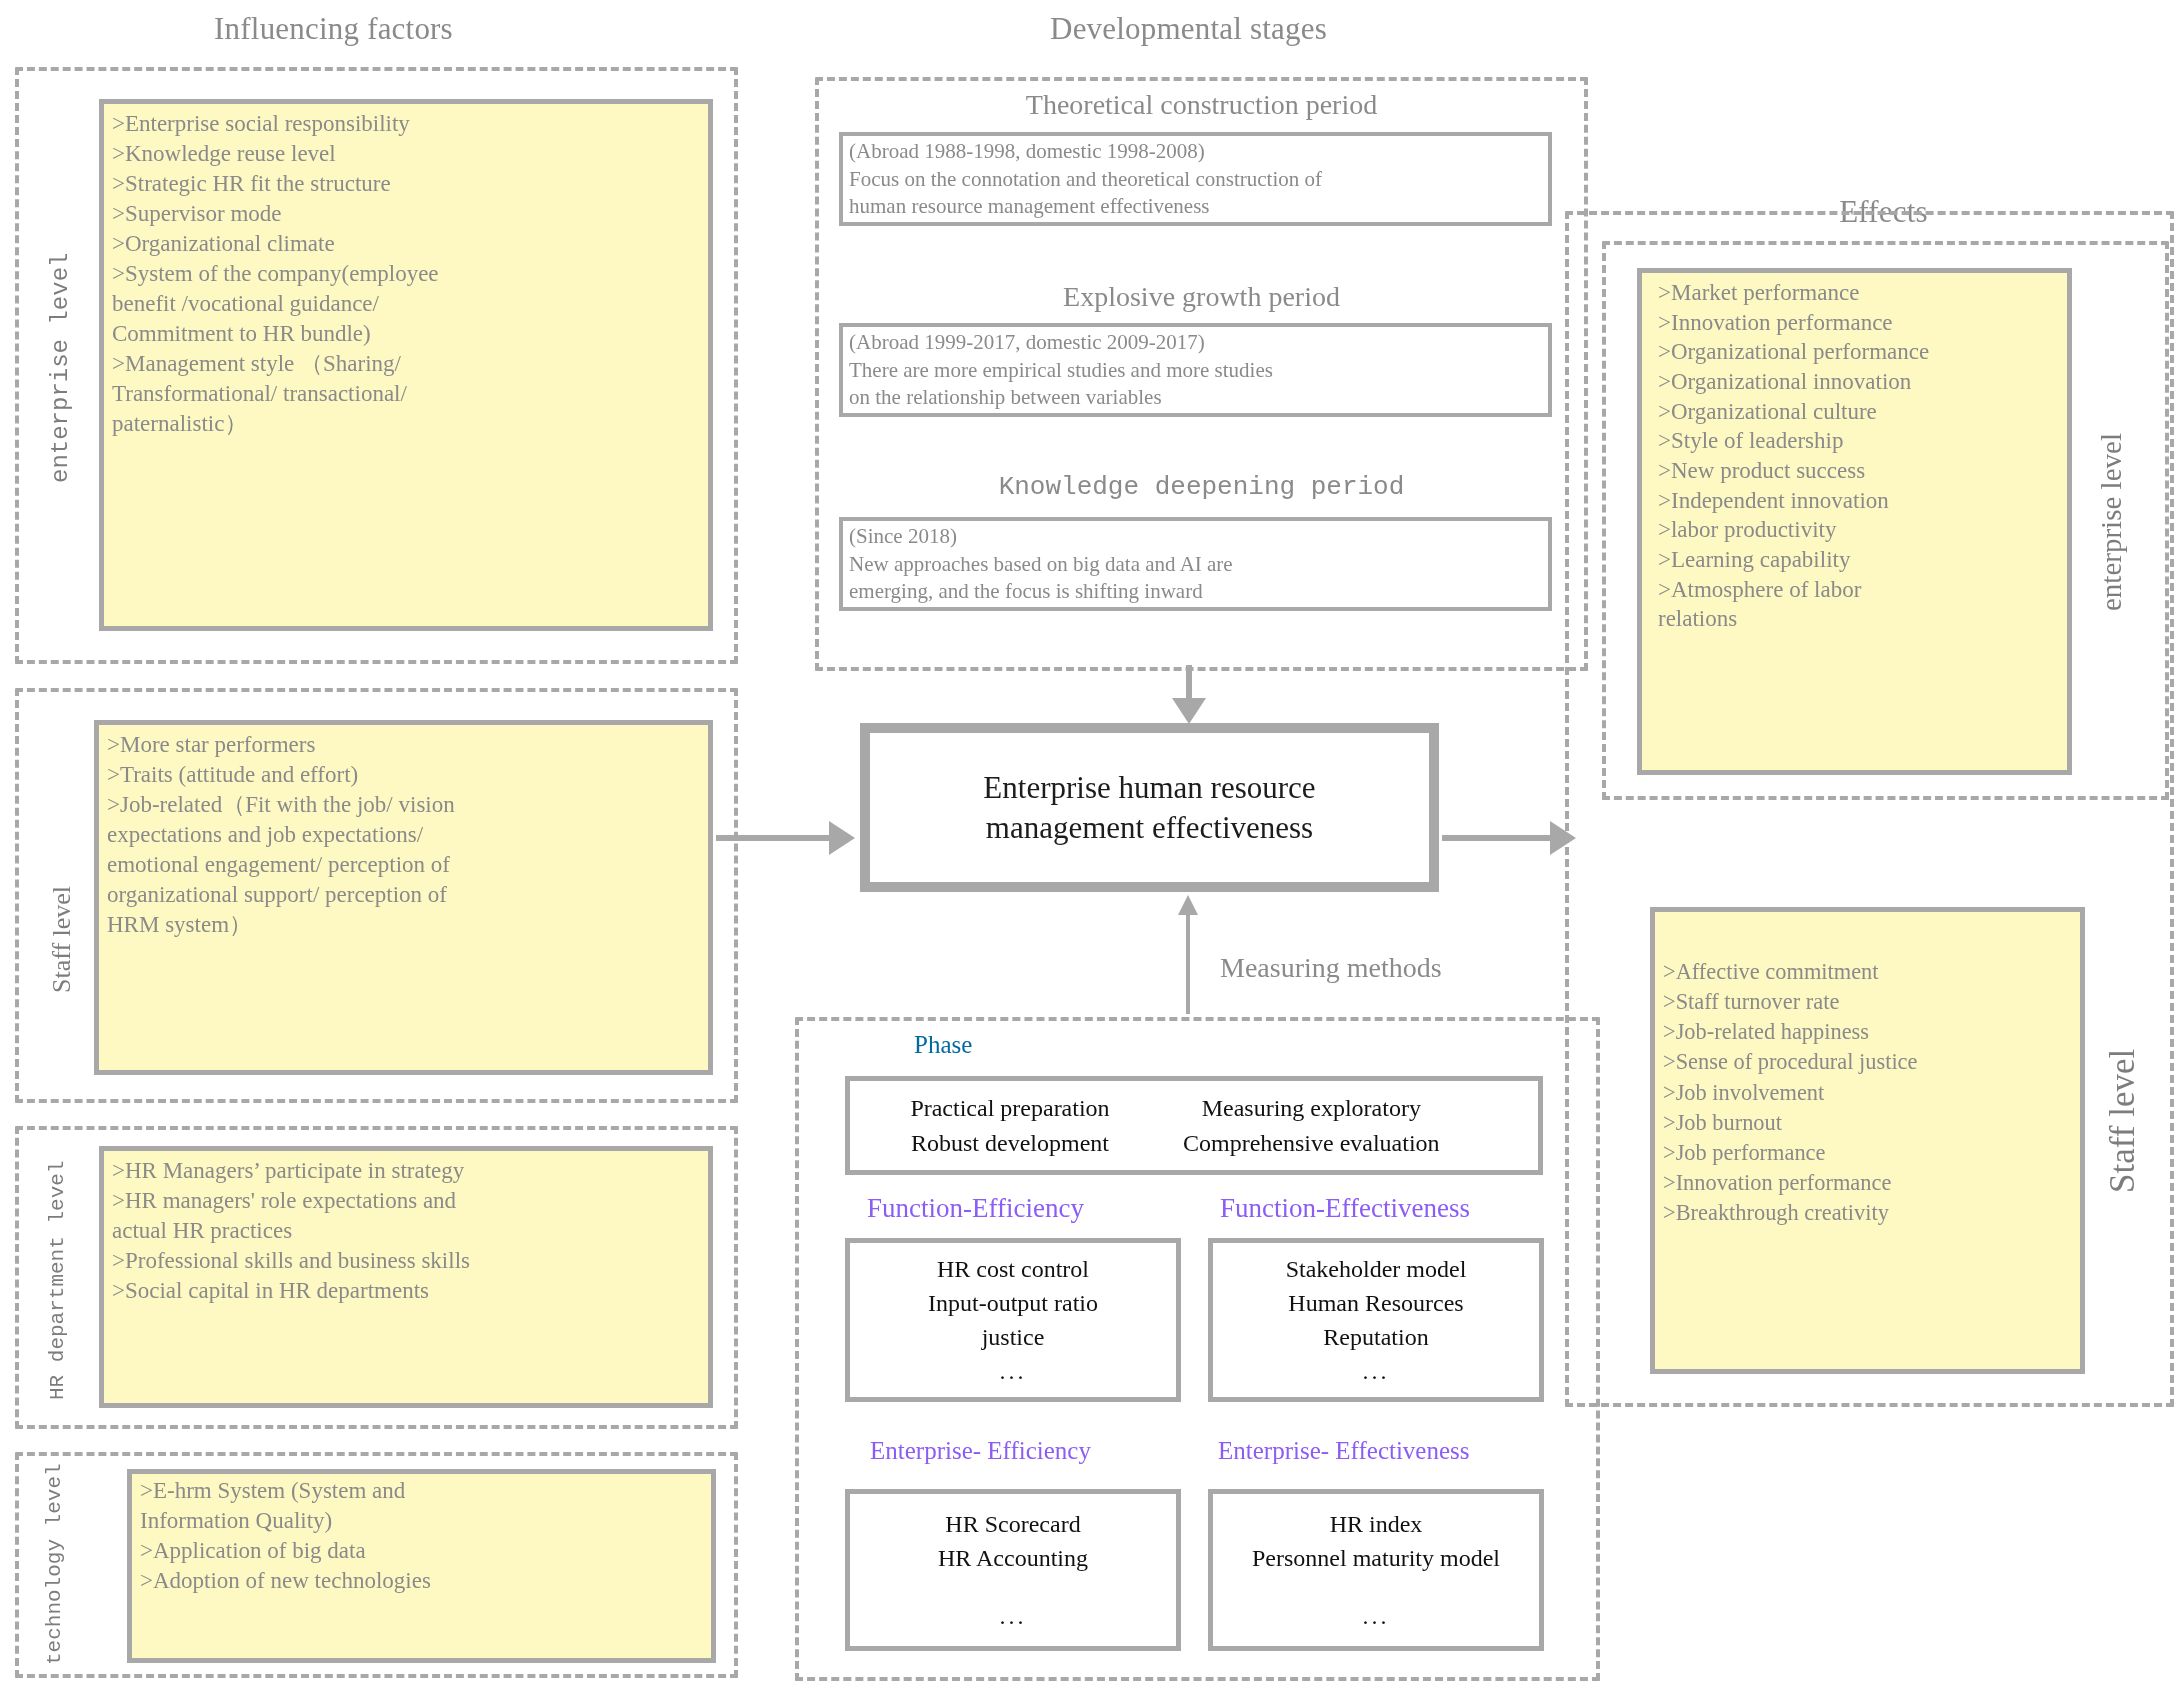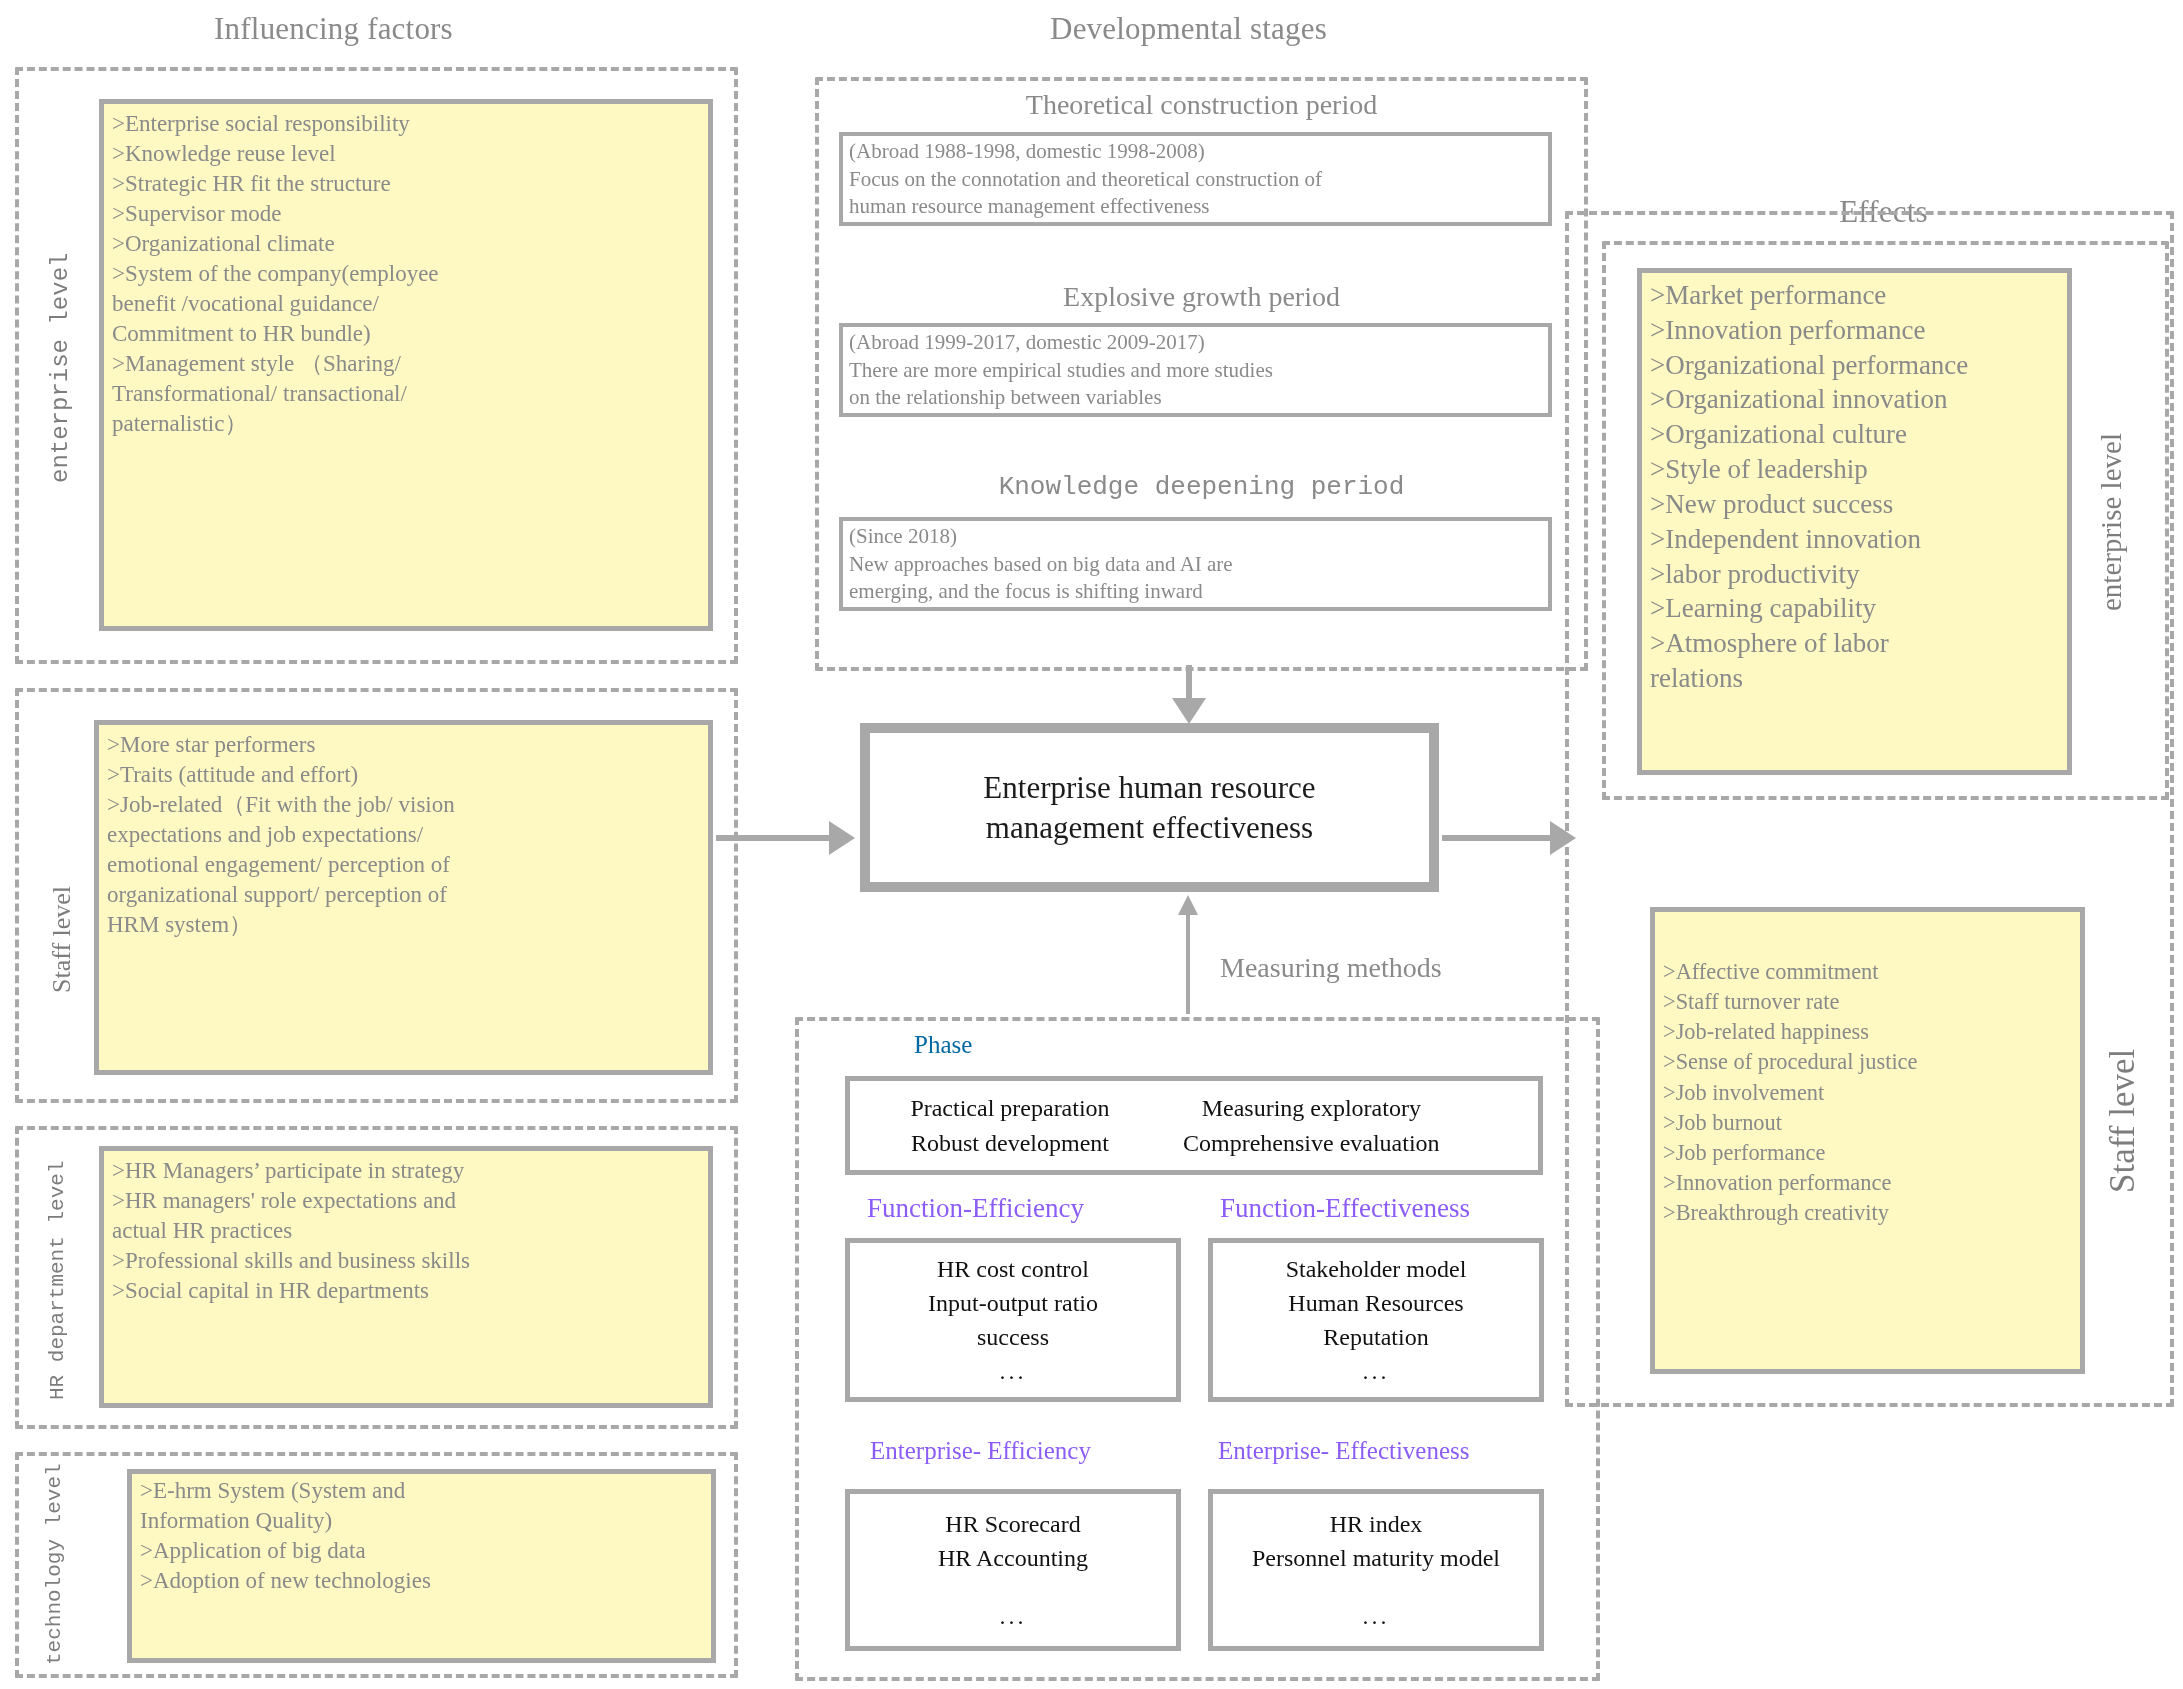--- a/index.html
+++ b/index.html
@@ -236,21 +236,21 @@
         <div>Measuring exploratory</div>
         <div>Comprehensive evaluation</div>
       </div>
     </div>
   </div>
 
   <div class="m-label dark" style="left:867px; top:1193px; font-size:27px;">Function-Efficiency</div>
   <div class="m-box" style="left:845px; top:1238px; width:336px; height:164px;">
     <div>HR cost control</div>
     <div>Input-output ratio</div>
-    <div>success</div>
+    <div>justice</div>
     <div class="ell">...</div>
   </div>
 
   <div class="m-label dark" style="left:1220px; top:1193px; font-size:27px;">Function-Effectiveness</div>
   <div class="m-box" style="left:1208px; top:1238px; width:336px; height:164px;">
     <div>Stakeholder model</div>
     <div>Human Resources</div>
     <div>Reputation</div>
     <div class="ell">...</div>
   </div>
@@ -266,21 +266,21 @@
   <div class="m-box" style="left:1208px; top:1489px; width:336px; height:162px;">
     <div>HR index</div>
     <div>Personnel maturity model</div>
     <div class="ell" style="margin-top:24px;">...</div>
   </div>
 
   <div class="dash" style="left:1565px; top:211px; width:609px; height:1196px;"></div>
 
   <div class="dash" style="left:1602px; top:241px; width:567px; height:559px;"></div>
   <div class="solidbox" style="left:1637px; top:268px; width:435px; height:507px;">
-    <div class="listbox" style="font-size:27px; line-height:1.29;">
+    <div class="listbox" style="font-size:23px; line-height:1.29;margin-left:8px;">
       <div>&gt;Market performance</div>
       <div>&gt;Innovation performance</div>
       <div>&gt;Organizational performance</div>
       <div>&gt;Organizational innovation</div>
       <div>&gt;Organizational culture</div>
       <div>&gt;Style of leadership</div>
       <div>&gt;New product success</div>
       <div>&gt;Independent innovation</div>
       <div>&gt;labor productivity</div>
       <div>&gt;Learning capability</div>

